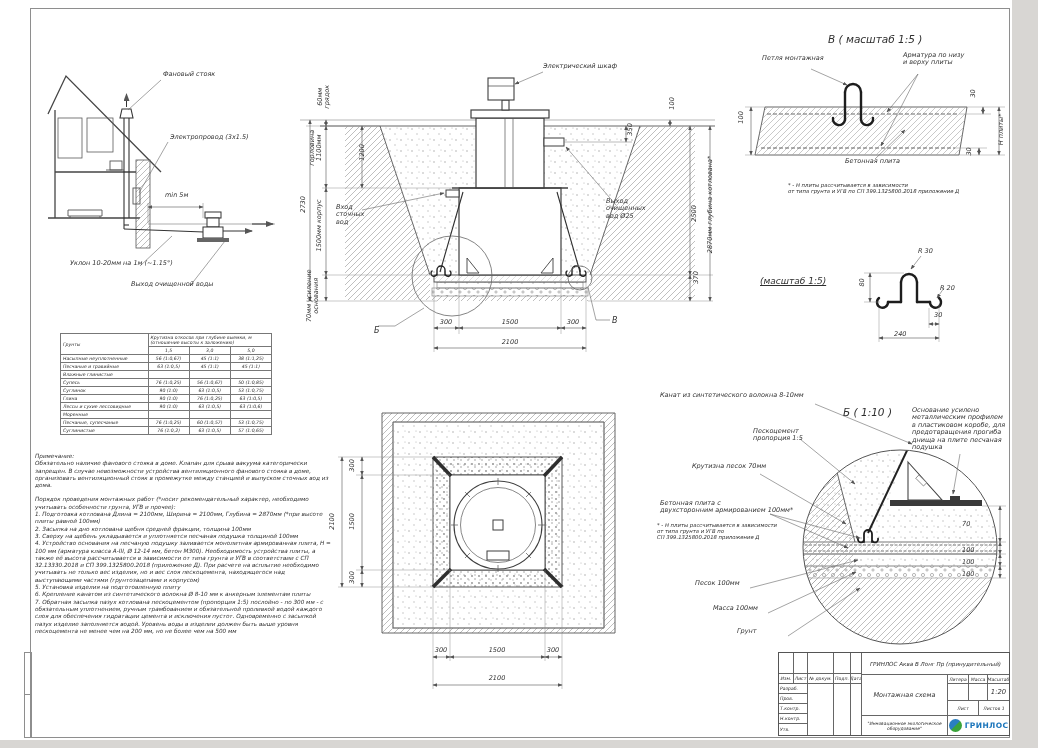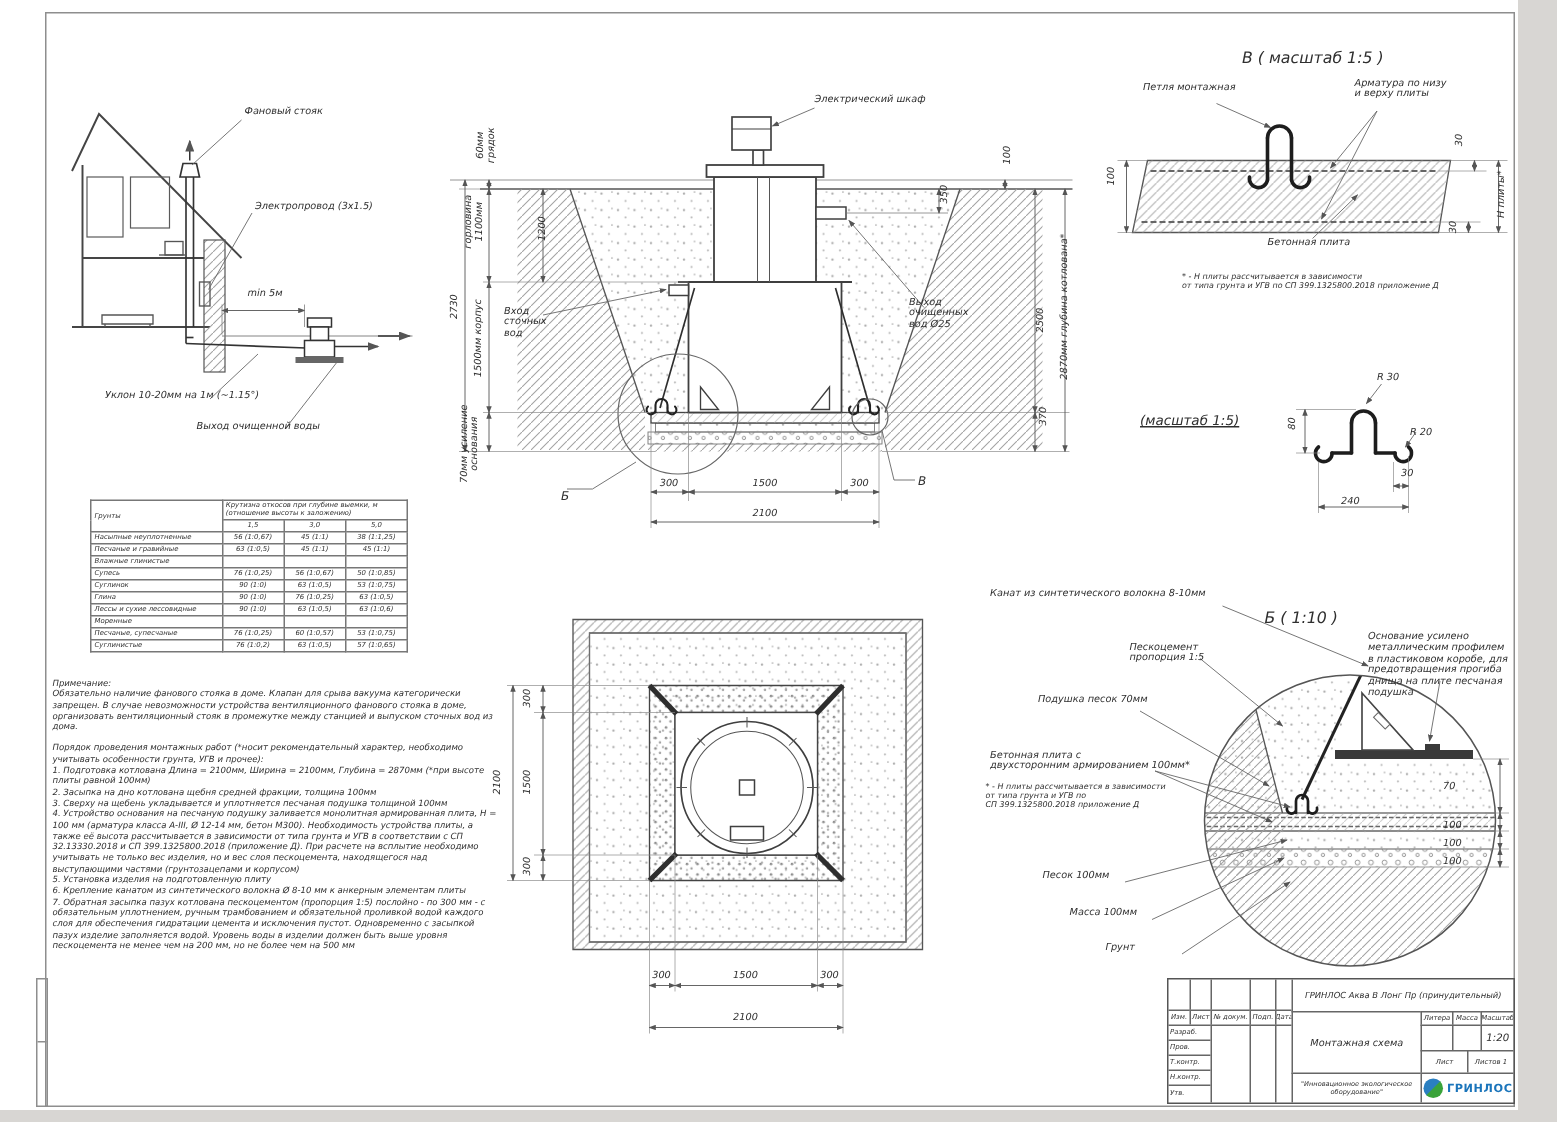--- a/index.html
+++ b/index.html
@@ -437,29 +437,29 @@
       </g>
       <g stroke="#555" stroke-width="0.6" marker-start="url(#ar)" marker-end="url(#ar)">
         <line x1="350" y1="114" x2="350" y2="150"></line>
           <line x1="350" y1="150" x2="350" y2="162"></line>
         <line x1="350" y1="162" x2="350" y2="174"></line>
           <line x1="350" y1="174" x2="350" y2="186"></line>
       </g>
     </svg>
     <div class="dim h-big" style="left:843px;top:406px">Б ( 1:10 )</div>
     <div class="lbl" style="left:660px;top:392px">Канат из синтетического волокна 8-10мм</div>
-    <div class="lbl" style="left:912px;top:421px">Основание усилено
+    <div class="lbl" style="left:912px;top:407px">Основание усилено
 металлическим профилем
 в пластиковом коробе, для
 предотвращения прогиба
 днища на плите песчаная
 подушка</div>
     <div class="lbl" style="left:753px;top:428px">Пескоцемент
 пропорция 1:5</div>
-    <div class="lbl" style="left:692px;top:463px">Подушка песок 70мм</div>
+    <div class="lbl" style="left:692px;top:463px">Крутизна песок 70мм</div>
     <div class="lbl" style="left:660px;top:500px">Бетонная плита с
 двухсторонним армированием 100мм*</div>
     <div class="lbl fn" style="left:657px;top:522px">* - Н плиты рассчитывается в зависимости
 от типа грунта и УГВ по
 СП 399.1325800.2018 приложение Д</div>
     <div class="lbl" style="left:695px;top:580px">Песок 100мм</div>
     <div class="lbl" style="left:713px;top:605px">Масса 100мм</div>
     <div class="lbl" style="left:737px;top:628px">Грунт</div>
     <div class="dim" style="left:962px;top:520px">70</div>
     <div class="dim" style="left:962px;top:546px">100</div>

